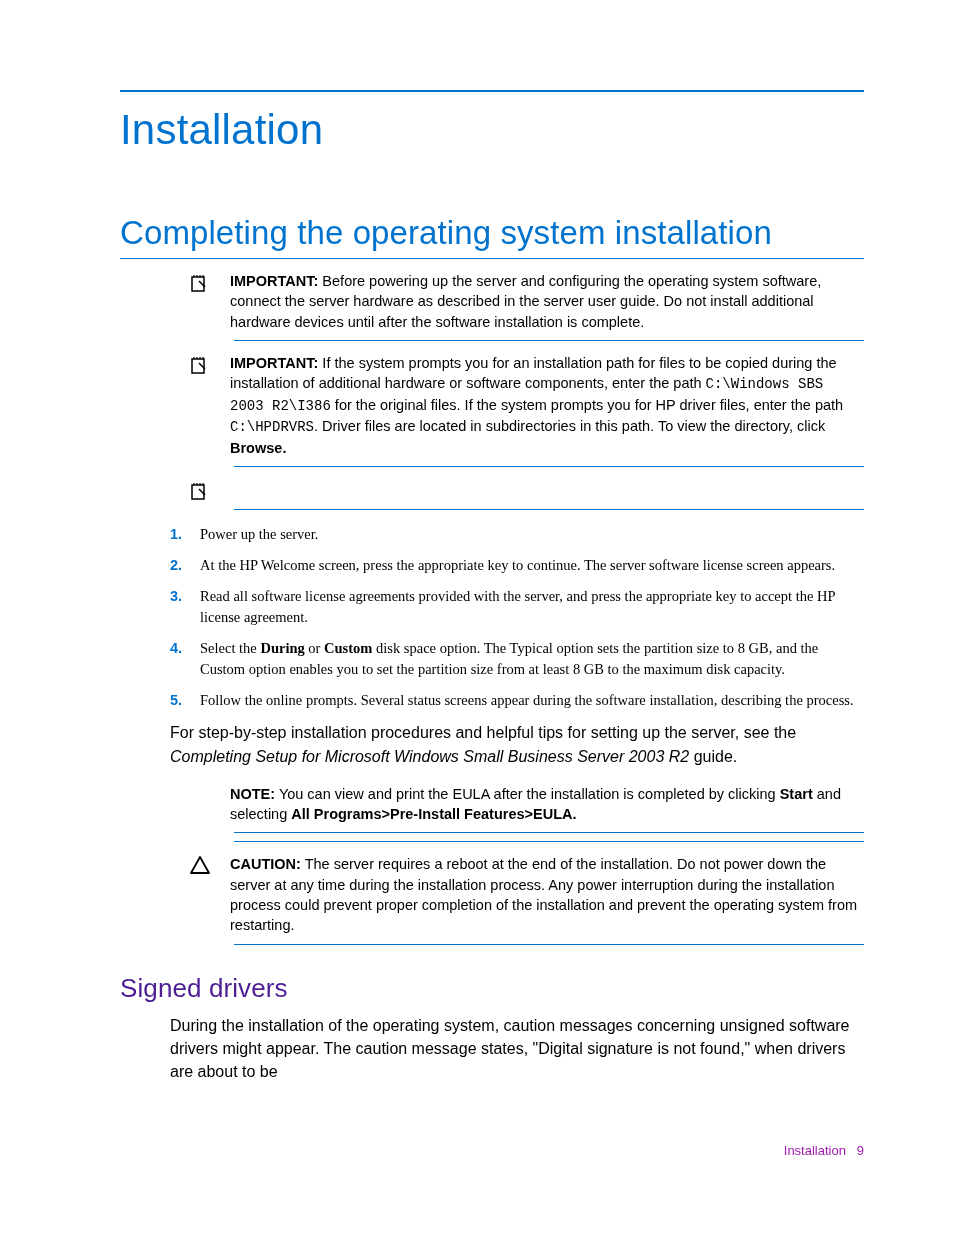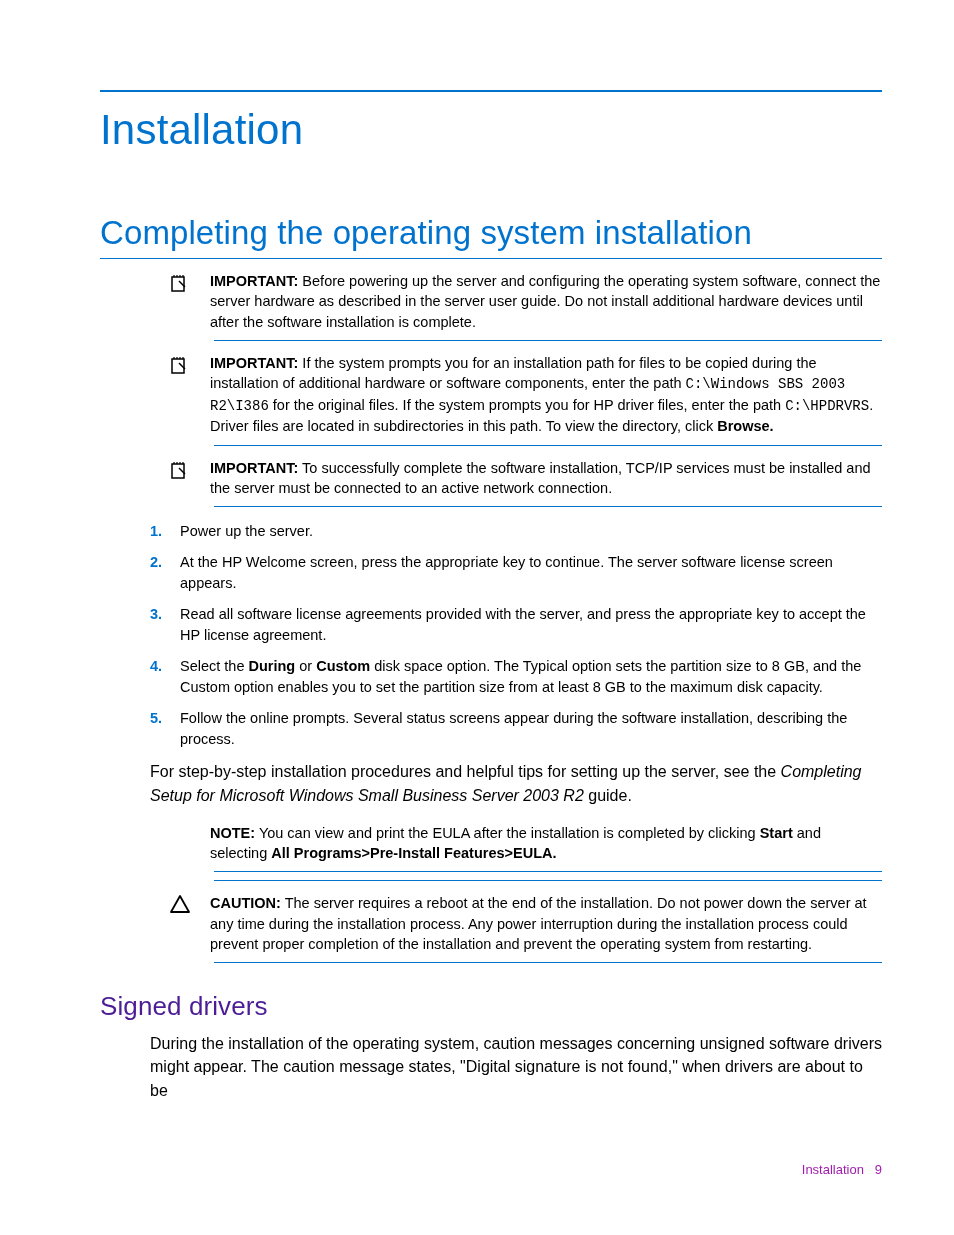--- a/index.html
+++ b/index.html
@@ -4,22 +4,23 @@
 <style>
 body {
   margin: 0;
   padding: 0;
   font-family: "Helvetica Neue", Helvetica, Arial, sans-serif;
   background: #ffffff;
   color: #000000;
   width: 954px;
 }
 .page {
-  padding: 90px 72px 40px 100px;
+  padding: 90px 90px 40px 100px;
   box-sizing: border-box;
+  margin-left: 20px;
 }
 .rule {
   border: none;
   border-top: 2px solid #0073cf;
   margin: 0;
 }
 .thin-rule {
   border: none;
   border-top: 1px solid #0073cf;
   margin: 8px 0;
@@ -85,20 +86,21 @@
   line-height: 1.45;
   margin-bottom: 10px;
 }
 ol.steps li .num {
   flex: 0 0 30px;
   color: #0073cf;
   font-weight: bold;
 }
 ol.steps li .txt {
   flex: 1;
+  font-family: Liberation Serif, serif;
 }
 p.body {
   font-size: 16px;
   line-height: 1.45;
   margin: 8px 0 12px 50px;
 }
 .footer {
   text-align: right;
   font-size: 13px;
   margin-top: 60px;
@@ -153,23 +155,20 @@
 
   <div class="admon-wrap">
     <div class="admon">
       <div class="admon-icon">
         <svg width="18" height="20" viewBox="0 0 18 20">
             <rect x="2" y="4" width="12" height="14" fill="none" stroke="#000" stroke-width="1.5"></rect>
             <path d="M4 2 L4 4 M7 2 L7 4 M10 2 L10 4 M13 2 L13 4" stroke="#000" stroke-width="1.2"></path>
             <path d="M9 8 L15 14" stroke="#000" stroke-width="1.5"></path>
           </svg>
       </div>
-      <div class="admon-body">
-        <strong class="label">IMPORTANT:</strong><span>  To successfully complete the software installation, TCP/IP services must be installed and the server must be connected to an active network connection.</span>
-      </div>
     </div>
     <hr class="thin-rule admon-indent-rule">
   </div>
 
   <ol class="steps">
     <li>
       <span class="num">1.</span>
       <span class="txt">Power up the server.</span>
     </li>
     <li>

